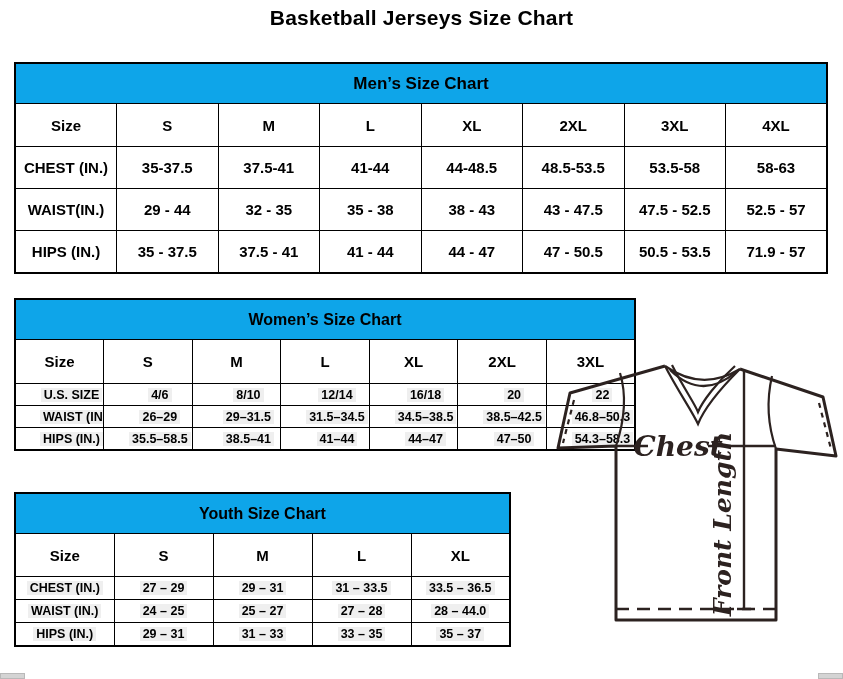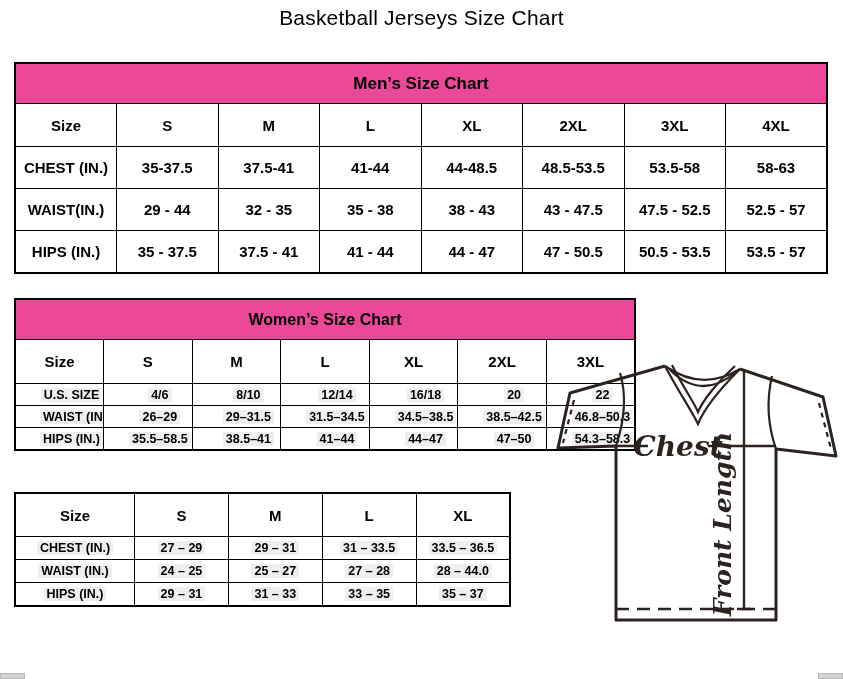--- a/index.html
+++ b/index.html
@@ -2,29 +2,29 @@
 <html><head>
 <meta charset="utf-8">
 <style>
   html,body{margin:0;padding:0;}
   body{
     width:843px;height:679px;position:relative;background:#ffffff;
     font-family:"Liberation Sans",sans-serif;color:#000;overflow:hidden;
   }
   #page-title{
     position:absolute;top:6px;left:0;width:843px;margin:0;
-    text-align:center;font-size:21px;font-weight:normal;letter-spacing:0.2px;
+    text-align:center;font-size:21px;font-weight:bold;letter-spacing:0.2px;
   }
   .size-table{position:absolute;border-collapse:collapse;table-layout:fixed;}
   .size-table td{
     border:1px solid #000;text-align:center;vertical-align:middle;
     font-weight:bold;padding:0;overflow:hidden;white-space:nowrap;
   }
   .size-table{border:2px solid #000;}
-  .size-table .band td{background:#ec4899;font-size:17px;height:39px;}
+  .size-table .band td{background:#0ea5e9;font-size:17px;height:39px;}
 
   #mens{left:14px;top:62px;width:814px;}
   #mens .cols td{height:42px;font-size:15px;}
   #mens .data td{height:41px;font-size:15px;}
   #mens .cols td:first-child{width:116px;}
 
   #womens{left:14px;top:298px;width:622px;}
   #womens .band td{font-size:16px;}
   #womens .cols td{height:43px;font-size:15px;}
   #womens .data td{height:21px;font-size:12.5px;padding-left:24px;}
@@ -94,21 +94,21 @@
         <td>52.5 - 57</td>
       </tr>
       <tr class="data">
         <td>HIPS (IN.)</td>
         <td>35 - 37.5</td>
         <td>37.5 - 41</td>
         <td>41 - 44</td>
         <td>44 - 47</td>
         <td>47 - 50.5</td>
         <td>50.5 - 53.5</td>
-        <td>53.5 - 57</td>
+        <td>71.9 - 57</td>
       </tr>
     </tbody>
   </table>
 
 <table id="womens" class="size-table">
     <tbody>
       <tr class="band">
         <td colspan="7">Women’s Size Chart</td>
       </tr>
       <tr class="cols">
@@ -145,20 +145,23 @@
         <td><span class="hl">41–44</span></td>
         <td><span class="hl">44–47</span></td>
         <td><span class="hl">47–50</span></td>
         <td><span class="hl">54.3–58.3</span></td>
       </tr>
     </tbody>
   </table>
 
 <table id="youth" class="size-table">
     <tbody>
+      <tr class="band">
+        <td colspan="5">Youth Size Chart</td>
+      </tr>
       <tr class="cols">
         <td>Size</td>
         <td>S</td>
         <td>M</td>
         <td>L</td>
         <td>XL</td>
       </tr>
       <tr class="data">
         <td><span class="hl">CHEST (IN.)</span></td>
         <td><span class="hl">27 – 29</span></td>

